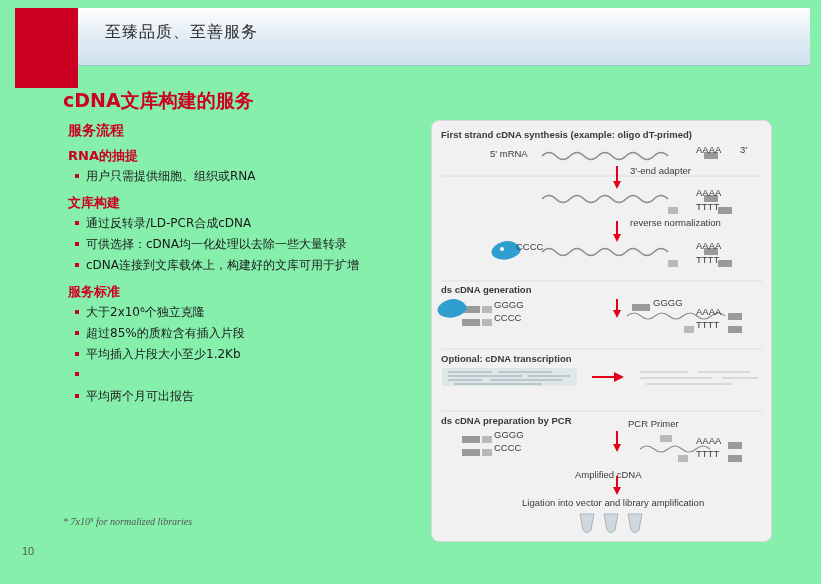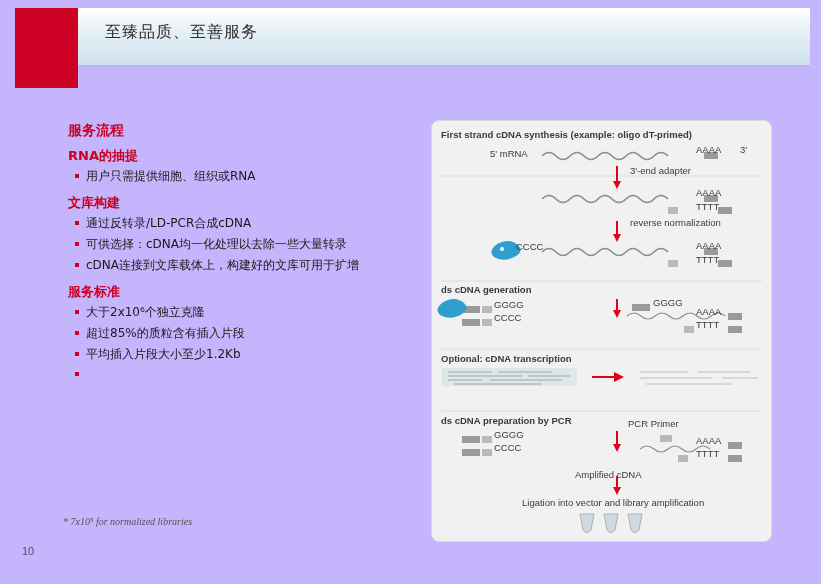--- a/index.html
+++ b/index.html
@@ -5,21 +5,21 @@
   html,body{margin:0;padding:0;}
   body{
     width:821px;height:584px;
     background:#ffffff;
     font-family:"Liberation Sans", sans-serif;
     position:relative;
     overflow:hidden;
   }
   .slide{
     position:absolute;left:0;top:0;width:821px;height:584px;
-    background:#c4b5fd;
+    background:#86efac;
   }
   
   .header-band{
     position:absolute;left:15px;top:8px;width:795px;height:57px;
     background:linear-gradient(to bottom,#ffffff 0%,#e4eef5 45%,#cfe2ee 100%);
     border-bottom:1px solid #9fc2d6;
   }
   .header-title{
     position:absolute;left:105px;top:22px;
     font-size:16px;color:#2b2b2b;letter-spacing:1px;
@@ -78,36 +78,38 @@
 </style>
 </head>
 <body>
 
 <div class="slide">
 
   <div class="header-band"></div>
   <div class="red-block"></div>
   <div class="header-title">至臻品质、至善服务</div>
 
+  <div class="page-title">cDNA文库构建的服务</div>
 
   <div class="h2" style="top:122px;">服务流程</div>
 
   <div class="h3" style="top:147px;">RNA的抽提</div>
   <div class="bullet" style="top:168px;text-align:center;"><span class="dot"></span><span>用户只需提供细胞、组织或RNA</span></div>
 
   <div class="h3" style="top:194px;">文库构建</div>
   <div class="bullet" style="top:215px;"><span class="dot"></span><span>通过反转录/LD-PCR合成cDNA</span></div>
   <div class="bullet" style="top:236px;"><span class="dot"></span><span>可供选择：cDNA均一化处理以去除一些大量转录</span></div>
   <div class="bullet" style="top:257px;"><span class="dot"></span><span>cDNA连接到文库载体上，构建好的文库可用于扩增</span></div>
 
   <div class="h3" style="top:283px;">服务标准</div>
   <div class="bullet" style="top:304px;"><span class="dot"></span><span>大于2x10⁶个独立克隆</span></div>
   <div class="bullet" style="top:325px;"><span class="dot"></span><span>超过85%的质粒含有插入片段</span></div>
   <div class="bullet" style="top:346px;"><span class="dot"></span><span>平均插入片段大小至少1.2Kb</span></div>
   <div class="bullet" style="top:367px;"><span class="dot"></span></div>
+  <div class="bullet" style="top:388px;"><span class="dot"></span><span>平均两个月可出报告</span></div>
 
   <div class="footnote">* 7x10⁵ for normalized libraries</div>
   <div class="pagenum">10</div>
 
   <div class="figure">
     <svg width="339" height="420" viewBox="0 0 339 420" style="position:absolute;left:0;top:0;">
 
       <line x1="9" y1="55" x2="330" y2="55" stroke="#dcdcdc" stroke-width="1"></line>
       <line x1="9" y1="160" x2="330" y2="160" stroke="#dcdcdc" stroke-width="1"></line>
       <line x1="9" y1="228" x2="330" y2="228" stroke="#dcdcdc" stroke-width="1"></line>

